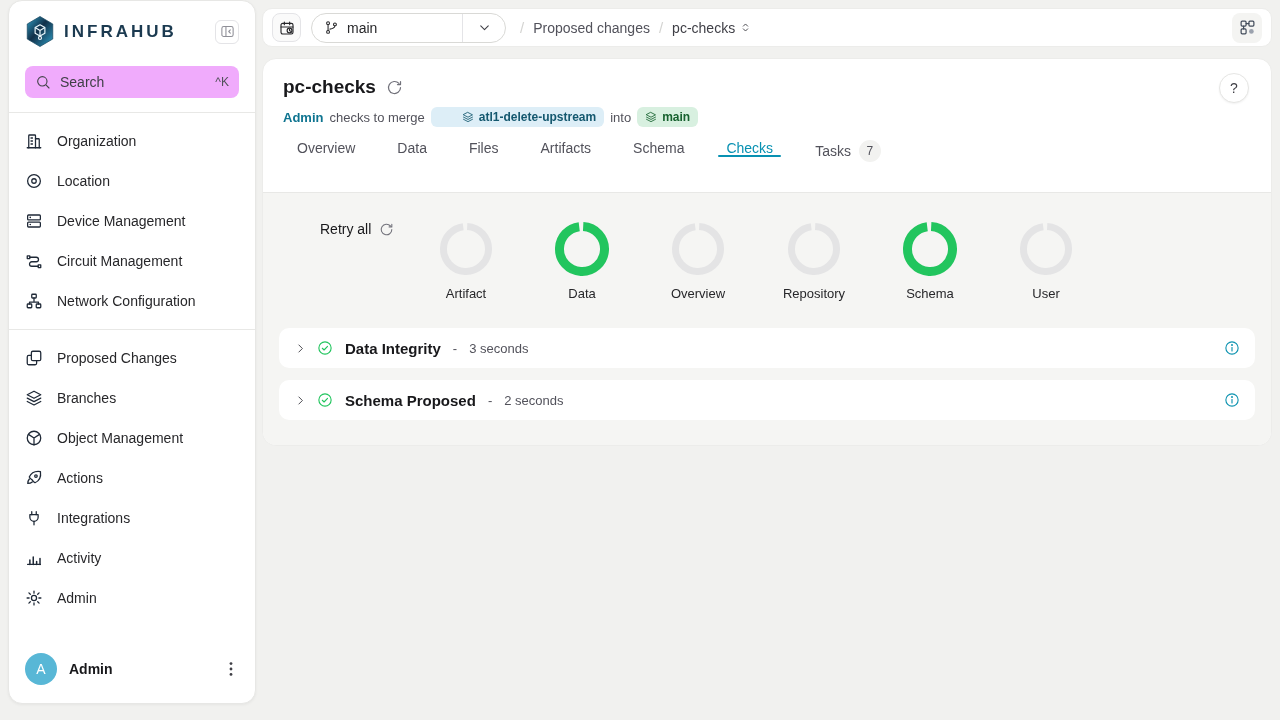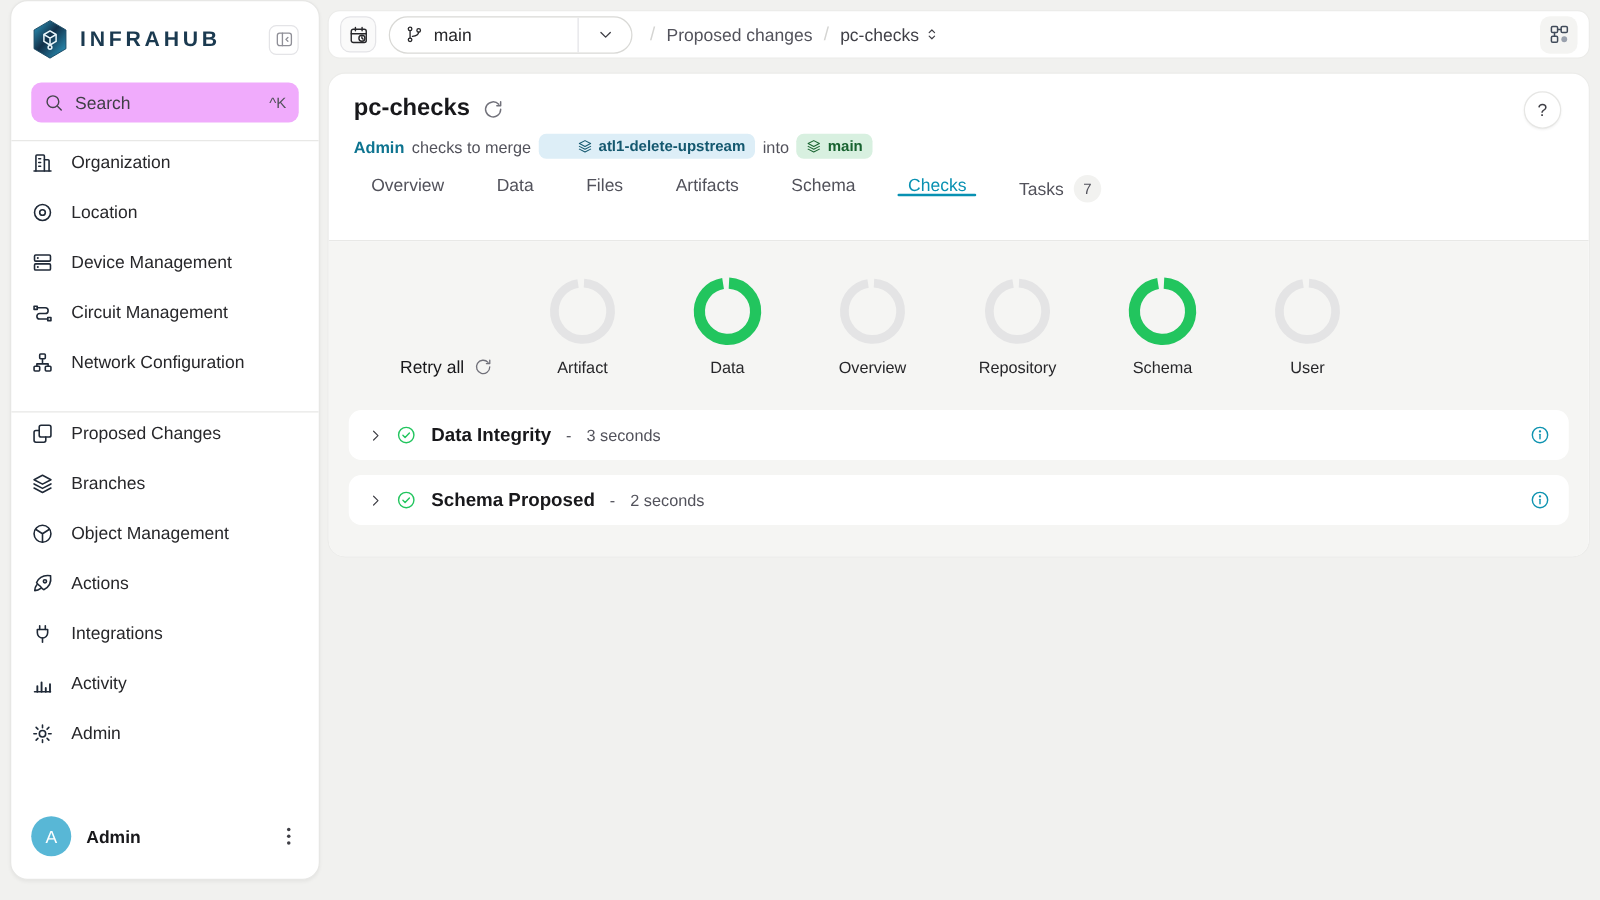--- a/index.html
+++ b/index.html
@@ -24,21 +24,21 @@
   .logo-row { display:flex; align-items:center; gap:9px; padding:14px 16px 12px 16px; }
   .brand-name { font-size:17px; font-weight:700; letter-spacing:3px; color:#1b3a50; flex:1; }
   .collapse-btn { width:24px; height:24px; border:1px solid #e4e4e7; border-radius:6px;
     display:flex; align-items:center; justify-content:center; color:#8f8f97; background:#fff; cursor:pointer; }
   .search-box { margin:6px 16px 0; height:32px; background:#f0abfc; border-radius:8px;
     display:flex; align-items:center; gap:9px; padding:9px 10px; color:#45454c; cursor:text; }
   .search-box .ph { font-size:14px; color:#3f3f46; flex:1; }
   .search-box .kbd { font-size:12px; color:#52525b; }
   .sb-divider { height:1px; background:#e8e8e6; margin:14px 0 8px; }
   .sb-divider.mid { margin:8px 0; }
-  .nav-item { height:40px; display:flex; gap:14px; padding:0 16px;
+  .nav-item { height:40px; display:flex; align-items:center; gap:14px; padding:0 16px;
     font-size:14px; color:#27272a; cursor:pointer; }
   .nav-item .nico { width:18px; height:18px; color:#1f2937; flex:none; }
   .user-row { margin-top:auto; display:flex; align-items:center; gap:12px; padding:12px 14px 18px 16px; }
   .avatar { width:32px; height:32px; border-radius:50%; background:#58b7d6; color:#fff;
     font-size:14px; display:flex; align-items:center; justify-content:center; }
   .user-name { font-size:14px; font-weight:700; color:#18181b; flex:1; }
   .kebab { width:20px; height:20px; color:#3f3f46; cursor:pointer; }
 
   
   .topbar {
@@ -85,21 +85,21 @@
     border-bottom:1px solid #e8e8e6; }
   .tab { display:flex; align-items:center; gap:8px; padding:0 14px; margin:0 7px; font-size:14px;
     color:#52525b; position:relative; cursor:pointer; }
   .tab.active { color:#0891b2; }
   .tab.active::after { content:""; position:absolute; left:6px; right:6px; bottom:-1px; height:2px;
     background:#0891b2; border-radius:2px; }
   .tab-badge { min-width:22px; height:22px; border-radius:50%; background:#f2f2f0;
     display:flex; align-items:center; justify-content:center; font-size:12px; color:#52525b; }
 
   .tab-content { flex:1; background:#f5f5f3; padding:16px; }
-  .rings-row { display:flex; align-items:flex-end; padding-left:41px; margin-top:12px; }
+  .rings-row { display:flex; align-items:flex-start; padding-left:41px; margin-top:12px; }
   .retry { display:flex; align-items:center; gap:8px; width:88px; font-size:14px; font-weight:500;
     color:#18181b; cursor:pointer; }
   .retry .r-ic { width:15px; height:15px; color:#71717a; }
   .ring-col { width:116px; display:flex; flex-direction:column; align-items:center; gap:9px; cursor:pointer; }
   .ring { width:56px; height:56px; }
   .ring circle { fill:none; stroke:#e4e4e5; stroke-width:7; stroke-dasharray:136.4 5; }
   .ring-col.success .ring circle { stroke:#22c55e; stroke-width:9; }
   .ring-label { font-size:13px; color:#27272a; }
 
   .rows { margin-top:27px; display:flex; flex-direction:column; gap:12px; }

